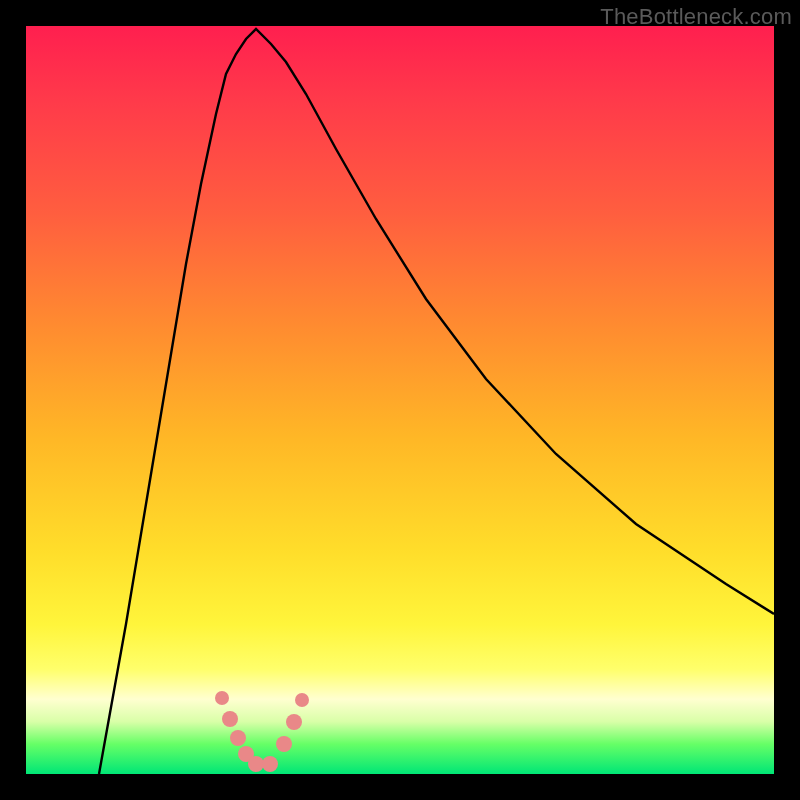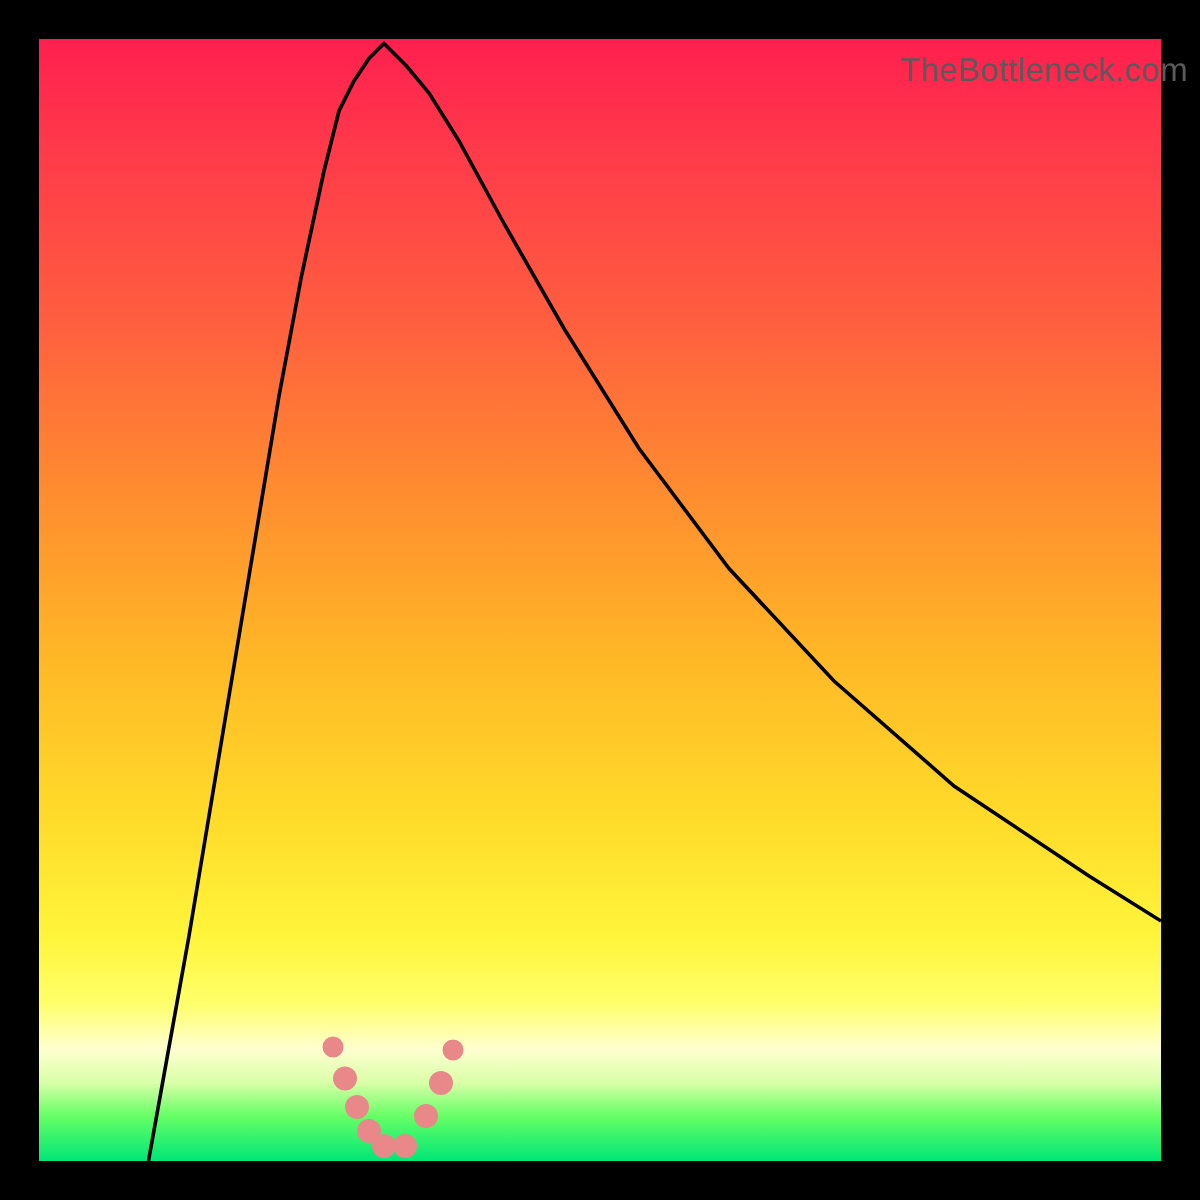--- a/index.html
+++ b/index.html
@@ -35,21 +35,20 @@
   }
   .watermark {
     position: absolute;
     top: 4px;
     right: 8px;
     color: #5a5a5a;
     font-size: 22px;
     font-weight: 500;
     letter-spacing: 0.2px;
     z-index: 5;
-    margin-top: 30px;
   }
   svg.curve {
     position: absolute;
     left: 0;
     top: 0;
     width: 748px;
     height: 748px;
     z-index: 3;
   }
   .dot {

